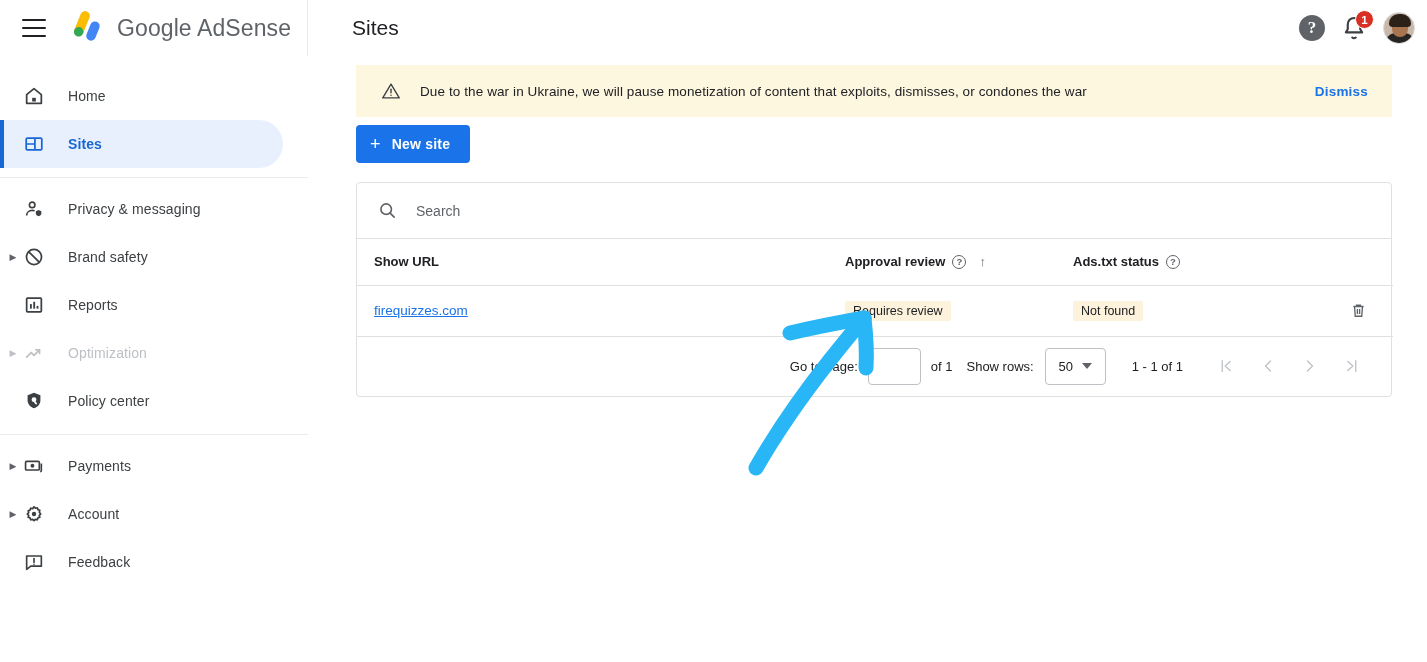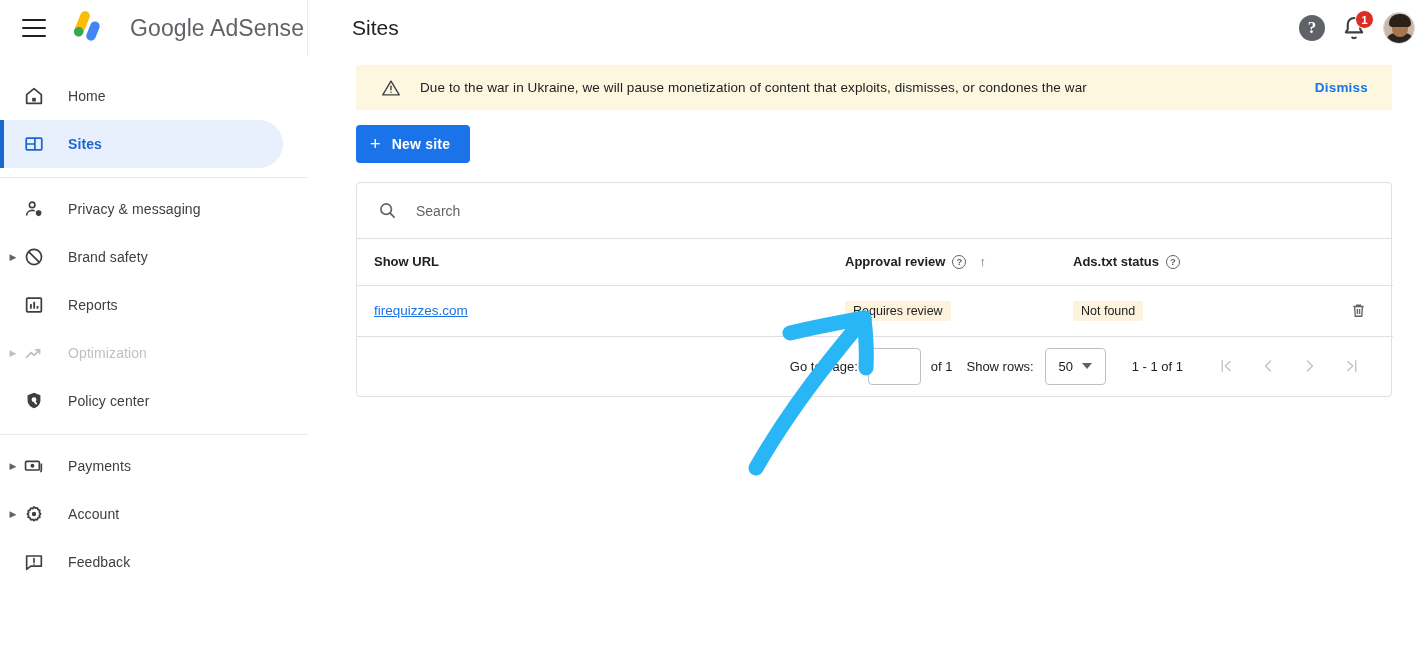--- a/index.html
+++ b/index.html
@@ -17,21 +17,21 @@
     position: absolute; top: 0; left: 0; width: 1427px; height: 56px;
     display: flex; align-items: center; background: #fff; z-index: 5;
   }
   .hamburger {
     width: 24px; height: 18px; margin-left: 22px; margin-right: 22px;
     display: flex; flex-direction: column; justify-content: space-between;
     cursor: pointer; flex: 0 0 auto;
   }
   .hamburger span { display: block; height: 2.4px; background: #202124; border-radius: 1px; }
 
-  .brand { display: flex; align-items: center; gap: 22px; flex: 0 0 auto; }
+  .brand { display: flex; align-items: center; gap: 9px; flex: 0 0 auto; }
   .brand-text {
     font-size: 23px; color: #5f6368; letter-spacing: .1px;
     font-family: "Liberation Sans", sans-serif; white-space: nowrap;
   }
 
   .topbar-divider {
     position: absolute; left: 307px; top: 0; width: 1px; height: 56px; background: #e8eaed;
   }
   .page-title {
     position: absolute; left: 352px; top: 16px;
@@ -97,21 +97,21 @@
   .nav-item.disabled .nav-icon { color: #bdc1c6; }
   .nav-item.disabled .caret { color: #bdc1c6; }
   .nav-sep { height: 1px; background: #e8eaed; margin: 7px 0; }
 
   
   .main {
     position: absolute; left: 308px; top: 56px; width: 1119px; height: 606px;
     background: #fff; overflow: hidden;
   }
   .banner {
-    position: absolute; left: 48px; top: 9px; width: 1036px; height: 45px;
+    position: absolute; left: 48px; top: 9px; width: 1036px; height: 52px;
     background: #fef7e0; display: flex; align-items: center; padding: 0 24px;
   }
   .warn-icon { width: 22px; height: 22px; flex: 0 0 22px; margin-right: 18px; color: #3c4043; }
   .banner-text { font-size: 13.5px; color: #202124; flex: 1 1 auto; letter-spacing: .1px; }
   .dismiss {
     font-size: 13.5px; color: #1a73e8; font-weight: bold; cursor: pointer;
     letter-spacing: .2px; margin-left: 16px;
   }
 
   .new-site-btn {

